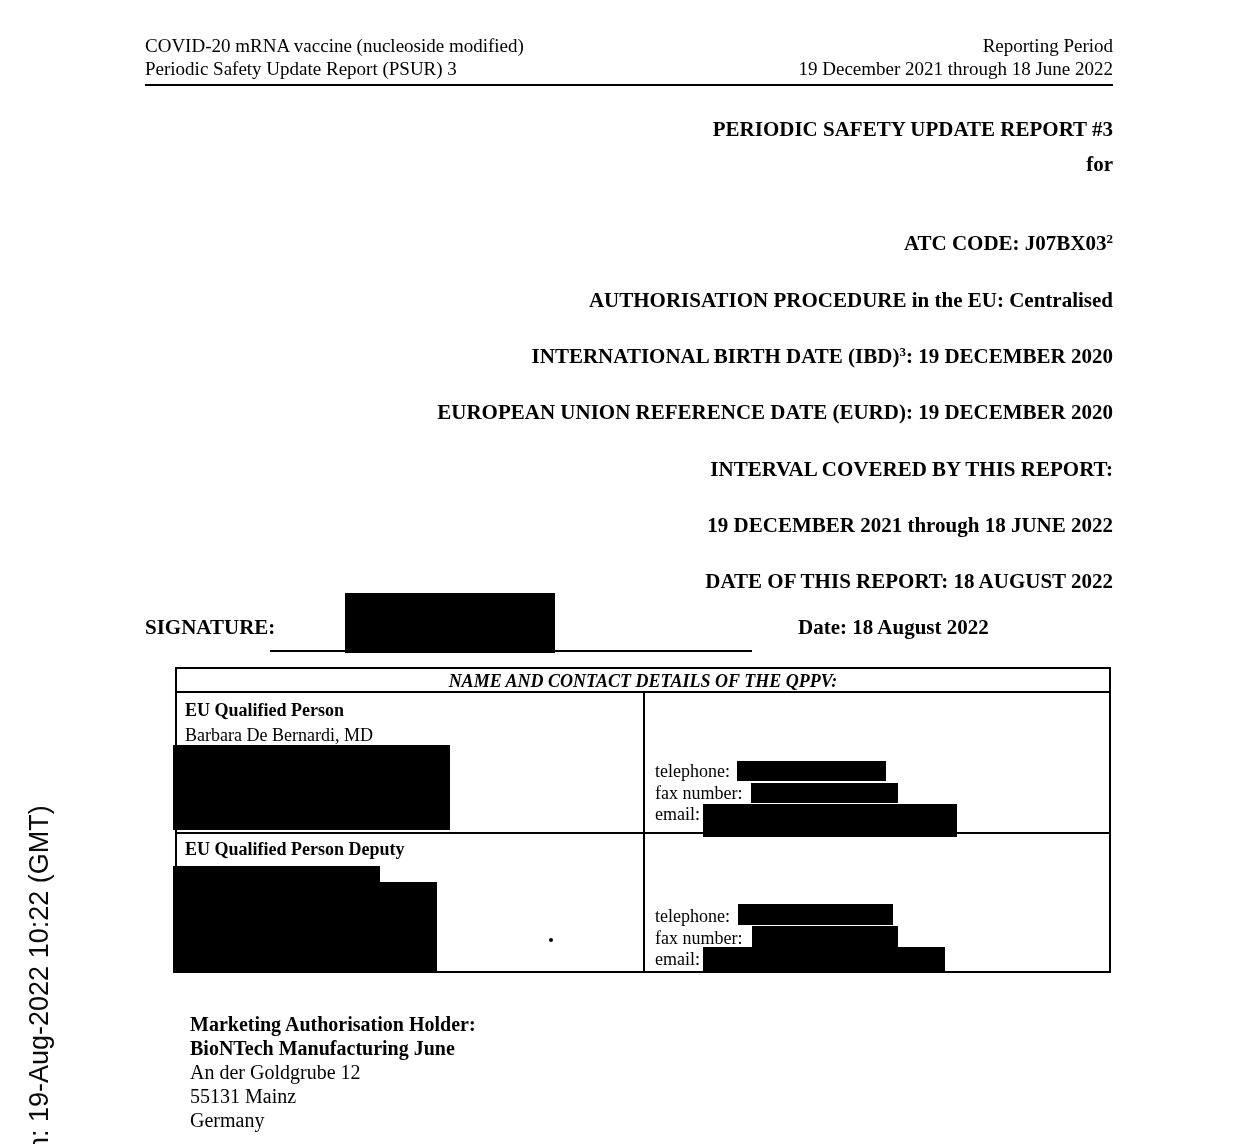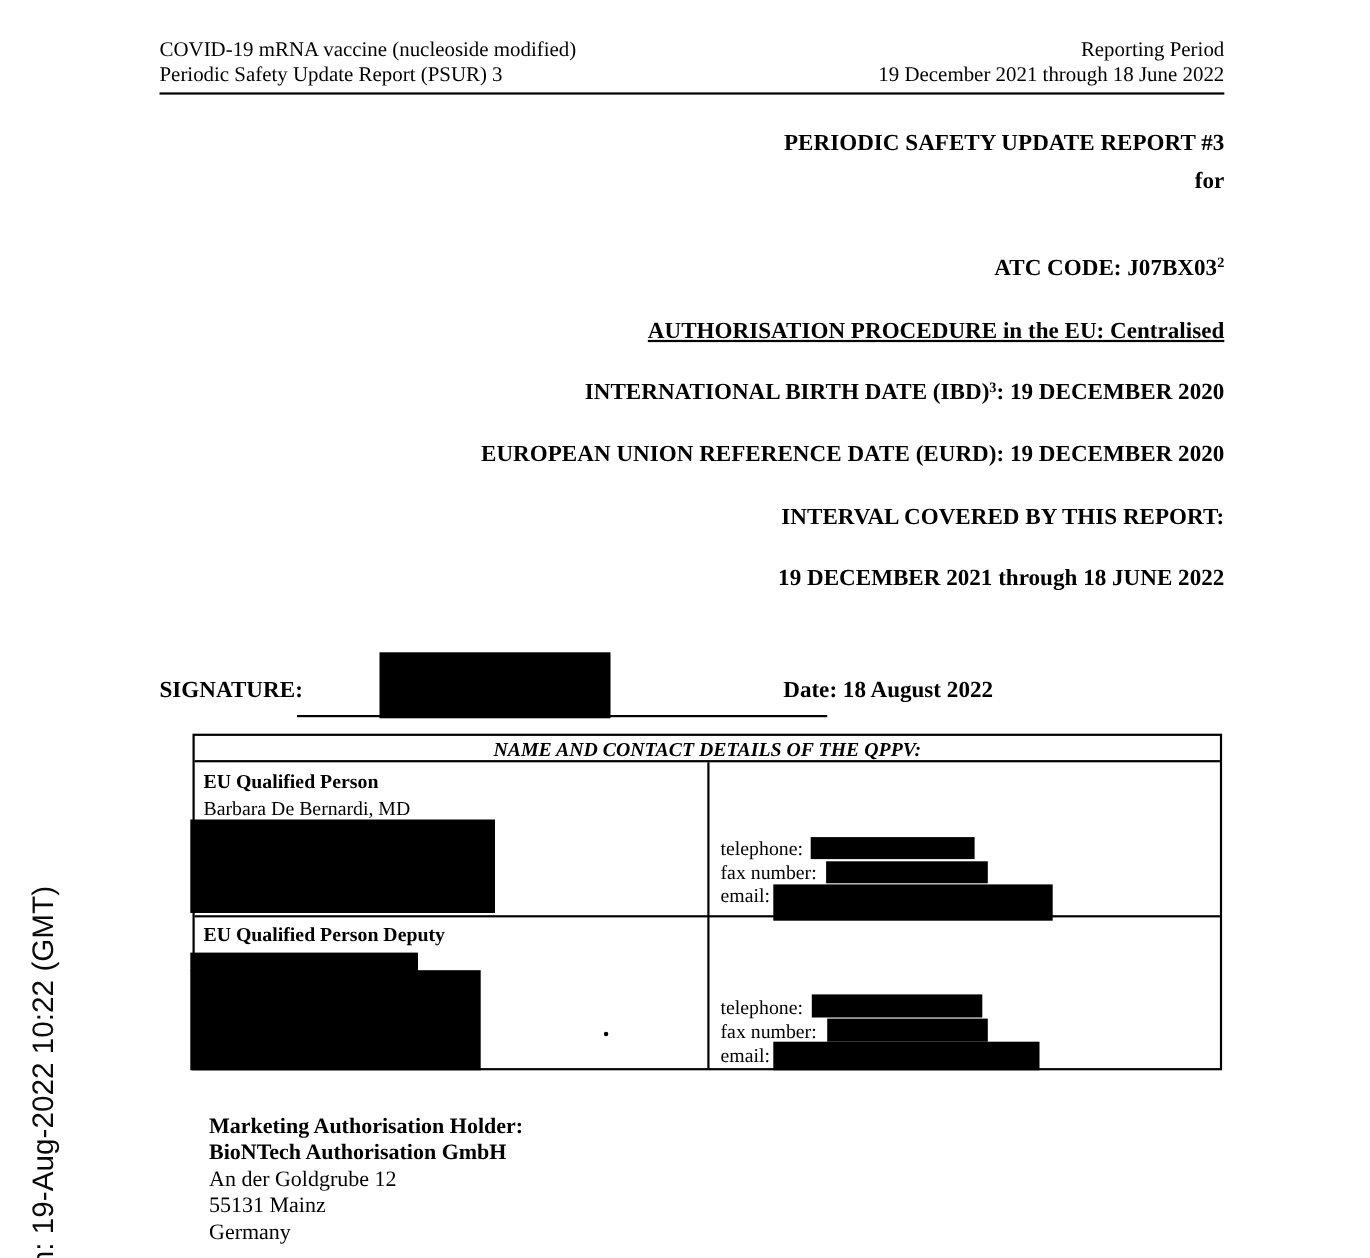--- a/index.html
+++ b/index.html
@@ -46,42 +46,43 @@
   .sig-line{position:absolute;left:270px;top:618px;width:482px;height:32px;border-bottom:2px solid #000;}
 </style>
 </head>
 <body>
 
 <div id="page">
 
   <div id="stamp">n: 19-Aug-2022 10:22 (GMT)</div>
 
   <div class="abs hdr" style="left:145px;top:34px;">
-    <div>COVID-19 mRNA vaccine (nucleoside modified)</div>
+    <div>COVID-20 mRNA vaccine (nucleoside modified)</div>
     <div>Periodic Safety Update Report (PSUR) 3</div>
   </div>
   <div class="abs hdr" style="left:600px;width:513px;top:34px;text-align:right;">
     <div>Reporting Period</div>
     <div>19 December 2021 through 18 June 2022</div>
   </div>
   <div class="abs rule" style="left:145px;top:84px;width:968px;height:2px;"></div>
 
   <div class="abs center-line" style="top:117px;">PERIODIC SAFETY UPDATE REPORT #3</div>
   <div class="abs center-line" style="top:152px;">for</div>
   <div class="abs center-line" style="top:231px;"><span>ATC CODE: J07BX03</span><span class="sup">2</span></div>
-  <div class="abs center-line" style="top:288px;text-decoration:underline;">AUTHORISATION PROCEDURE in the EU: Centralised</div>
+  <div class="abs center-line" style="top:288px;">AUTHORISATION PROCEDURE in the EU: Centralised</div>
   <div class="abs center-line" style="top:344px;"><span>INTERNATIONAL BIRTH DATE (IBD)</span><span class="sup">3</span><span>: 19 DECEMBER 2020</span></div>
   <div class="abs center-line" style="top:400px;">EUROPEAN UNION REFERENCE DATE (EURD): 19 DECEMBER 2020</div>
   <div class="abs center-line" style="top:457px;">INTERVAL COVERED BY THIS REPORT:</div>
   <div class="abs center-line" style="top:513px;">19 DECEMBER 2021 through 18 JUNE 2022</div>
+  <div class="abs center-line" style="top:569px;">DATE OF THIS REPORT: 18 AUGUST 2022</div>
 
   <div class="abs b" style="left:145px;top:615px;font-size:21px;">SIGNATURE:</div>
   <div class="sig-line"></div>
   <div class="redaction" style="left:345px;top:593px;width:210px;height:60px;"></div>
-  <div class="abs b" style="left:712px;top:615px;font-size:21px;">Date: 18 August 2022</div>
+  <div class="abs b" style="left:798px;top:615px;font-size:21px;">Date: 18 August 2022</div>
 
   <div id="qppv-table">
     <div class="tbl-caption">NAME AND CONTACT DETAILS OF THE QPPV:</div>
     <div class="col-divider"></div>
     <div class="row-divider"></div>
 
     <div class="cell-text b" style="left:8px;top:31px;">EU Qualified Person</div>
     <div class="cell-text" style="left:8px;top:56px;">Barbara De Bernardi, MD</div>
     <div class="contact-label" style="top:92px;">telephone:</div>
     <div class="contact-label" style="top:114px;">fax number:</div>
@@ -100,19 +101,19 @@
 
   <div class="redaction" style="left:173px;top:866px;width:207px;height:17px;"></div>
   <div class="redaction" style="left:173px;top:882px;width:264px;height:91px;"></div>
   <div class="dot" style="left:549px;top:938px;"></div>
   <div class="redaction" style="left:738px;top:904px;width:155px;height:21px;"></div>
   <div class="redaction" style="left:752px;top:926px;width:146px;height:21px;"></div>
   <div class="redaction" style="left:703px;top:947px;width:242px;height:26px;"></div>
 
   <div class="abs" style="left:190px;top:1012px;font-size:20px;line-height:24px;">
     <div class="b">Marketing Authorisation Holder:</div>
-    <div class="b">BioNTech Authorisation GmbH</div>
+    <div class="b">BioNTech Manufacturing June</div>
     <div>An der Goldgrube 12</div>
     <div>55131 Mainz</div>
     <div>Germany</div>
   </div>
 
 </div>
 
 </body></html>

